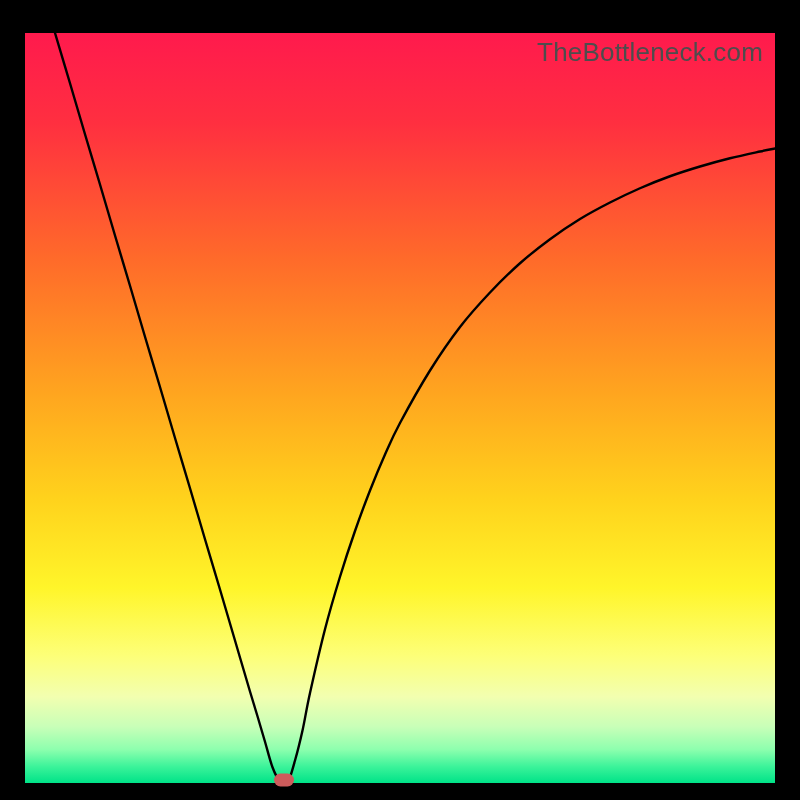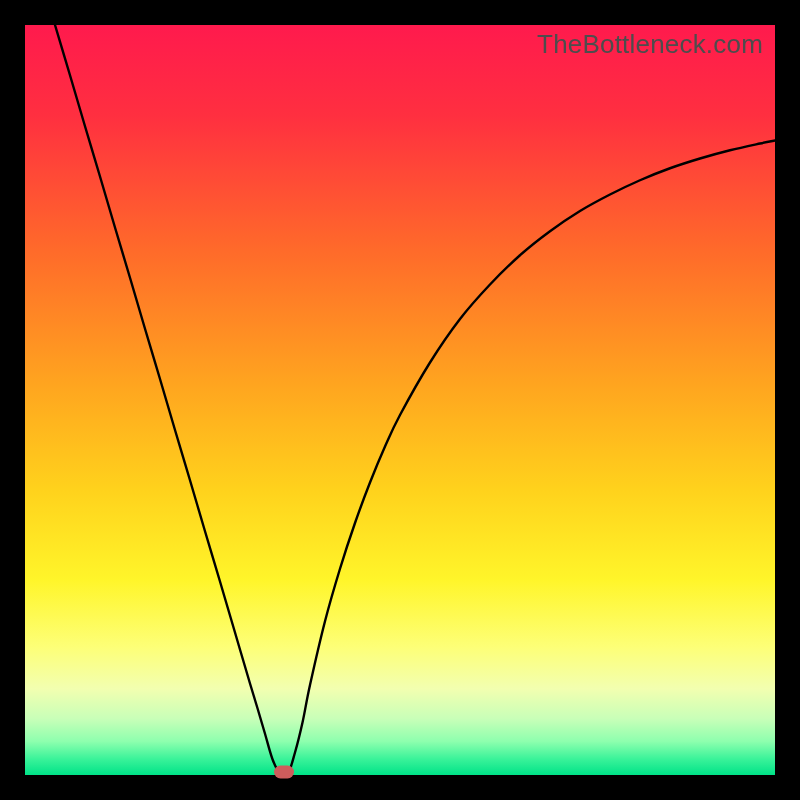--- a/index.html
+++ b/index.html
@@ -7,21 +7,21 @@
     padding: 0;
     width: 800px;
     height: 800px;
     background: #000;
     overflow: hidden;
     font-family: Arial, Helvetica, sans-serif;
   }
   .frame {
     position: absolute;
     left: 25px;
-    top: 25px;
+    top: 33px;
     width: 750px;
     height: 750px;
     background: #5eead4;
   }
   .plot {
     position: absolute;
     left: 0;
     top: 0;
     width: 750px;
     height: 750px;

